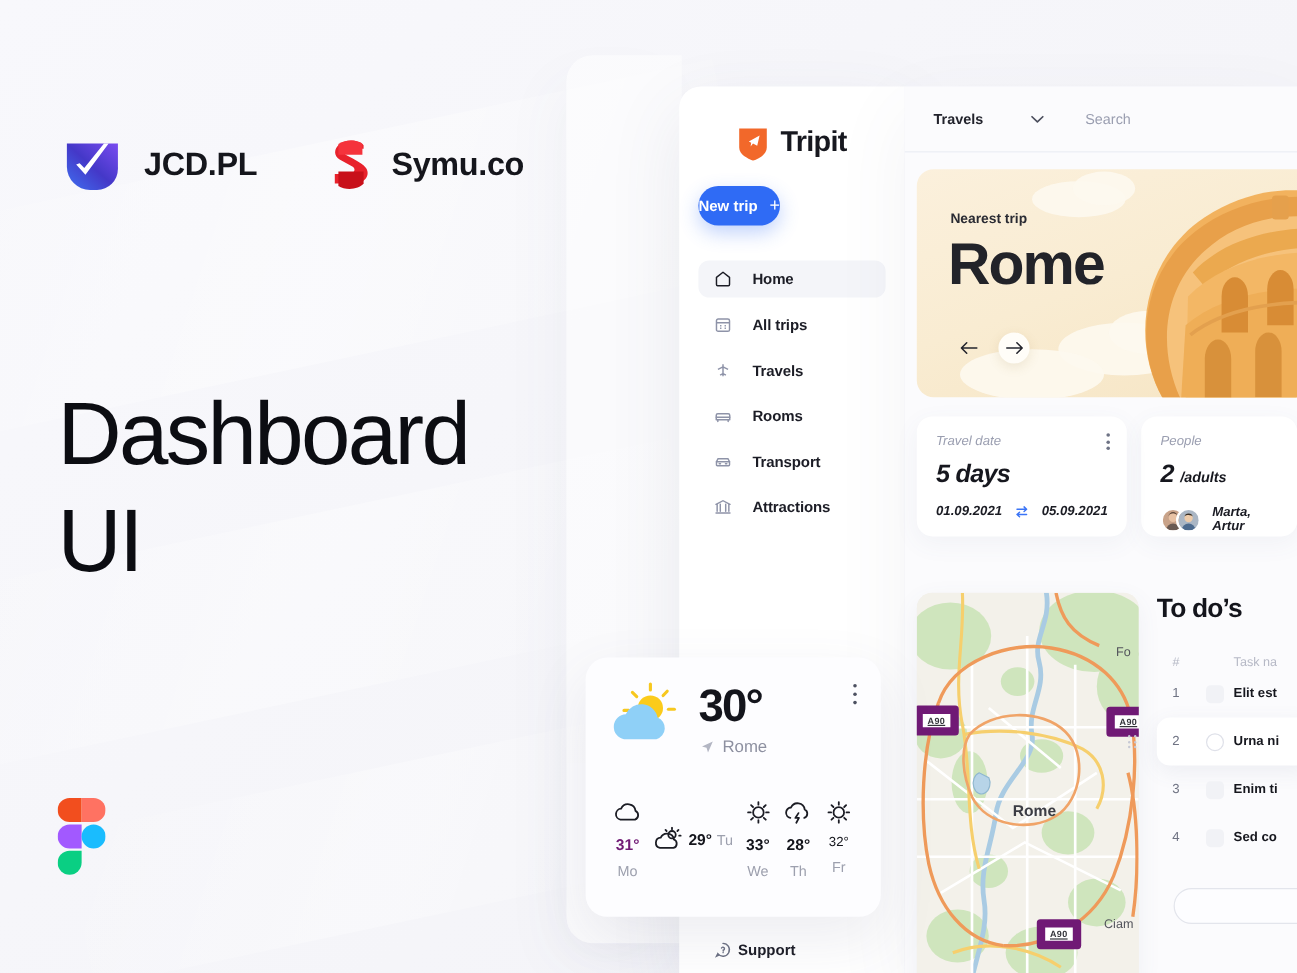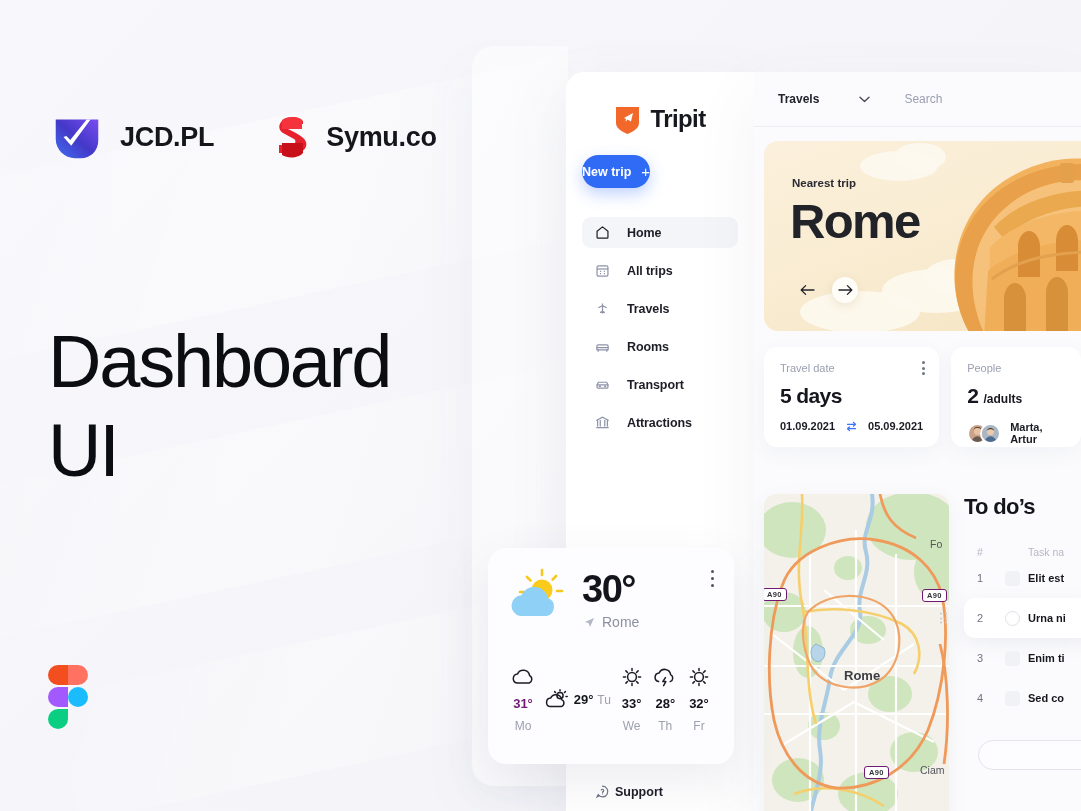--- a/index.html
+++ b/index.html
@@ -74,42 +74,42 @@
   .hero .sky-cloud { position:absolute; background:#fdf8ef; border-radius:50%; opacity:.92; }
   .hero-label { position:absolute; left:28px; top:36px; font-size:11.5px; font-weight:600; color:#2a2b33; }
   .hero-title { position:absolute; left:26px; top:52px; font-size:49px; font-weight:700; color:#222329; letter-spacing:-1.6px; }
   .hero-nav { position:absolute; left:30px; bottom:28px; display:flex; align-items:center; gap:12px; }
   .hnav { width:26px; height:26px; border-radius:50%; display:flex; align-items:center; justify-content:center; cursor:pointer; }
   .hnav.fill { background:#fffdf8; box-shadow:0 3px 10px rgba(150,120,60,.14); }
   .colosseum { position:absolute; right:-6px; top:-4px; width:200px; height:200px; }
 
   
   .cards { display:flex; gap:12px; margin:16px 0 0 10px; }
-  .card { background:#fff; border-radius:13px; padding:15px 16px; box-shadow:0 6px 20px rgba(90,96,130,.06); }
+  .card { background:#fff; border-radius:13px; padding:15px 16px; box-shadow:0 6px 20px rgba(90,96,130,.06);font-style:italic; }
   .card.date { width:185px; height:100px; position:relative; }
   .card.people { width:185px; height:100px; }
   .card .ch { font-size:11px; color:#9a9eb0; font-weight:500; }
   .kebab { position:absolute; right:14px; top:14px; display:flex; flex-direction:column; gap:2.5px; cursor:pointer; }
   .kebab i { width:3px; height:3px; border-radius:50%; background:#6e7385; display:block; }
   .bigval { font-size:21px; font-weight:700; color:#16171e; margin-top:10px; letter-spacing:-0.6px; }
   .bigval .sub { font-size:12px; font-weight:600; color:#16171e; letter-spacing:0; }
   .daterow { display:flex; align-items:center; gap:11px; margin-top:12px; }
   .daterow .d { font-size:11px; font-weight:600; color:#1b1c24; }
   .peoplerow { display:flex; align-items:center; gap:9px; margin-top:13px; }
   .avatars { display:flex; }
   .av { width:21px; height:21px; border-radius:50%; border:2px solid #fff; overflow:hidden; }
   .av:nth-child(2) { margin-left:-8px; }
   .peoplerow .names { font-size:11px; font-weight:600; color:#1b1c24; }
 
   
   .mapcard { position:absolute; left:10px; top:422px; width:185px; height:330px;
              border-radius:13px; overflow:hidden; box-shadow:0 6px 20px rgba(90,96,130,.07); background:#f1efe9; }
   .maplabel { position:absolute; font-size:13px; font-weight:600; color:#3c3d44; }
-  .shield { position:absolute; background:#fff; border:1px solid #701a75; border-radius:3px;
-            font-size:7.5px; font-weight:700; color:#33343a; padding:1px 4px; letter-spacing:.3px; }
+  .shield { position:absolute; background:#fff; border:7px solid #701a75; border-radius:3px;
+            font-size:7.5px; font-weight:700; color:#33343a; padding:1px 4px; letter-spacing:.3px;text-decoration:underline; }
   .placename { position:absolute; font-size:10.5px; font-weight:500; color:#53545c; }
 
   
   .todo { position:absolute; left:210px; top:422px; width:130px; }
   .todo h2 { font-size:22px; font-weight:700; color:#14151c; letter-spacing:-0.7px; }
   .todo-head { display:flex; align-items:center; margin-top:26px; font-size:10.5px; color:#b6b9c6; font-weight:500; }
   .todo-head .c1 { width:32px; }
   .todo-head .c2 { width:32px; }
   .todo-row { position:relative; display:flex; align-items:center; height:40px; }
   .todo-row.sel { background:#fff; border-radius:11px; box-shadow:0 5px 18px rgba(90,96,130,.09); }
@@ -537,19 +537,19 @@
         </svg>
         <span style="font-size:13px;font-weight:700;color:#14151c;">28°</span>
         <span style="font-size:12px;color:#9da0ae;">Th</span>
       </div>
 
       <div style="display:flex;flex-direction:column;align-items:center;gap:8px;">
         <svg width="26" height="22" viewBox="0 0 26 22" fill="none" stroke="#1b1c24" stroke-width="1.5" stroke-linecap="round">
           <circle cx="13" cy="11" r="4.4"></circle>
           <path d="M13 2.4 v2.2 M13 17.4 v2.2 M4.4 11 h2.2 M19.4 11 h2.2 M6.9 4.9 l1.6 1.6 M17.5 15.5 l1.6 1.6 M19.1 4.9 l-1.6 1.6 M8.5 15.5 l-1.6 1.6"></path>
         </svg>
-        <span style="font-size:13px;font-weight:700;color:#14151c;">32°</span>
+        <span style="font-size:11px;font-weight:400;color:#14151c;">32°</span>
         <span style="font-size:12px;color:#9da0ae;">Fr</span>
       </div>
     </div>
   </div>
 
 </div>
 
 </body></html>

